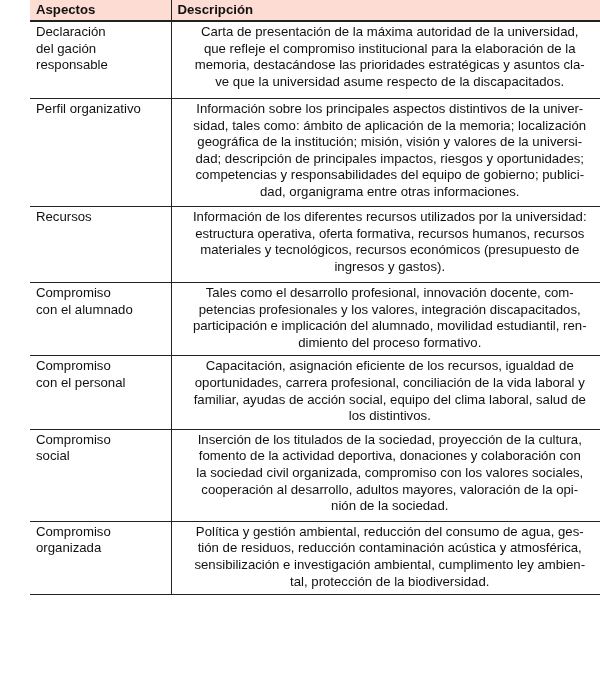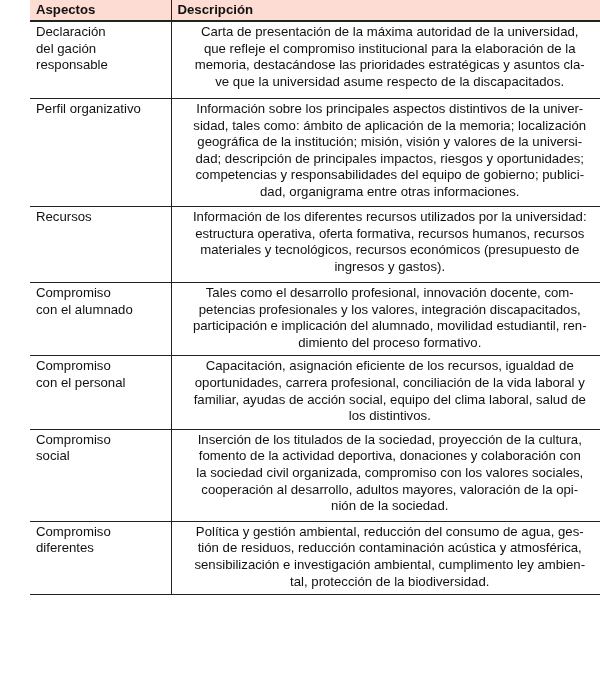--- a/index.html
+++ b/index.html
@@ -120,21 +120,21 @@
           <span class="line">Inserción de los titulados de la sociedad, proyección de la cultura,</span>
           <span class="line">fomento de la actividad deportiva, donaciones y colaboración con</span>
           <span class="line">la sociedad civil organizada, compromiso con los valores sociales,</span>
           <span class="line">cooperación al desarrollo, adultos mayores, valoración de la opi-</span>
           <span class="line">nión de la sociedad.</span>
         </td>
       </tr>
       <tr class="r7">
         <td class="c1">
           <span class="line">Compromiso</span>
-          <span class="line">diferentes</span>
+          <span class="line">organizada</span>
         </td>
         <td class="c2">
           <span class="line">Política y gestión ambiental, reducción del consumo de agua, ges-</span>
           <span class="line">tión de residuos, reducción contaminación acústica y atmosférica,</span>
           <span class="line">sensibilización e investigación ambiental, cumplimento ley ambien-</span>
           <span class="line">tal, protección de la biodiversidad.</span>
         </td>
       </tr>
     </tbody>
 </table>

